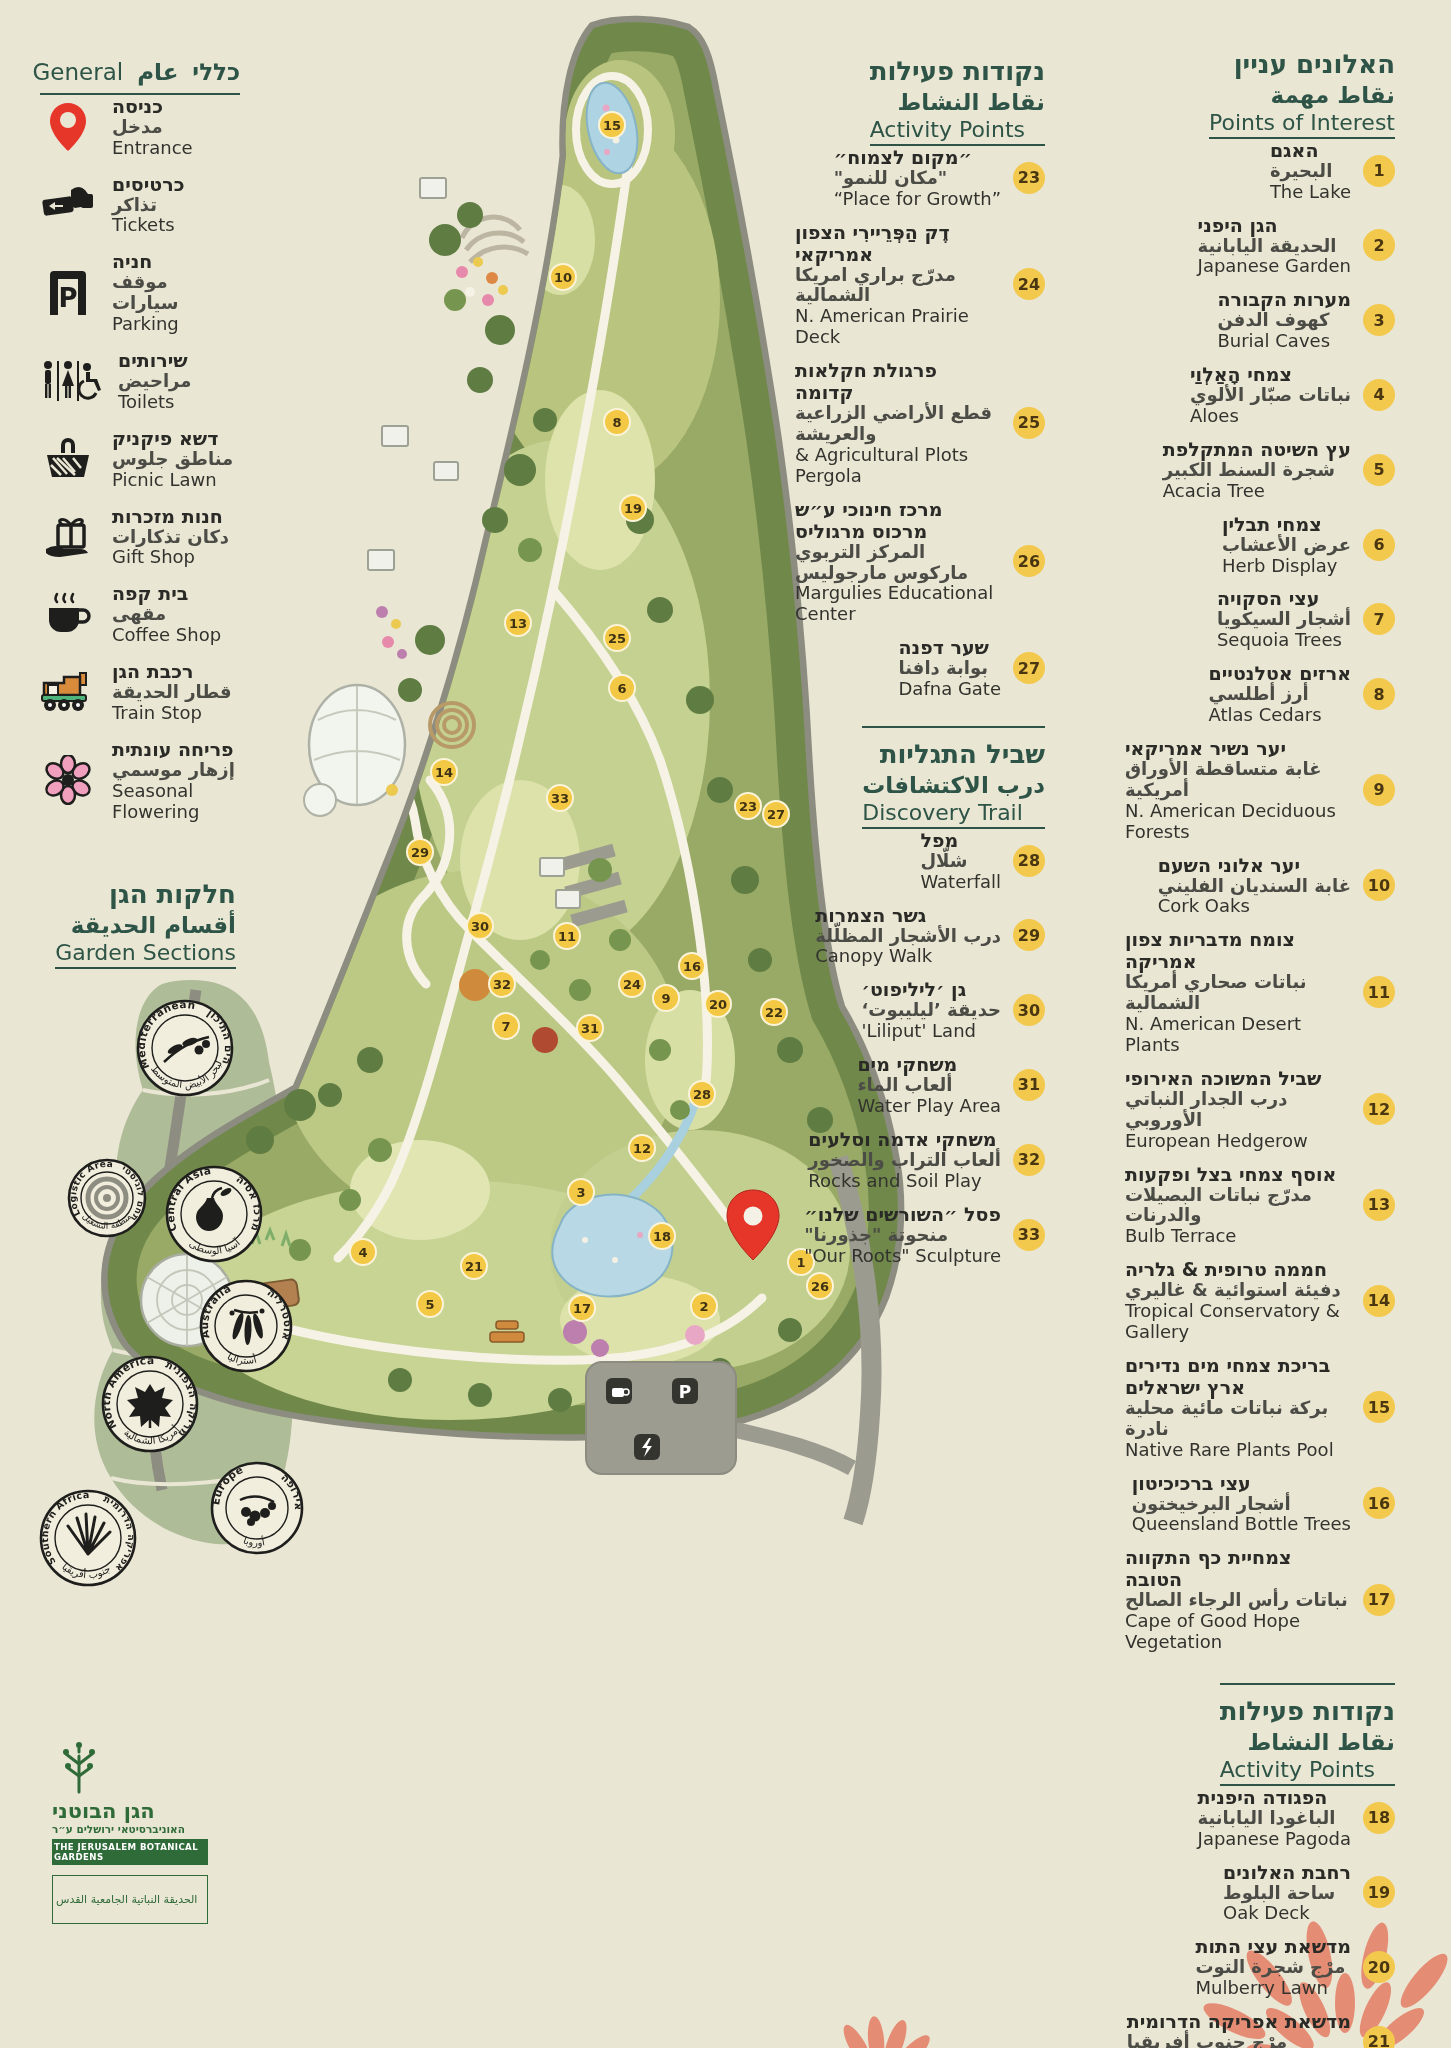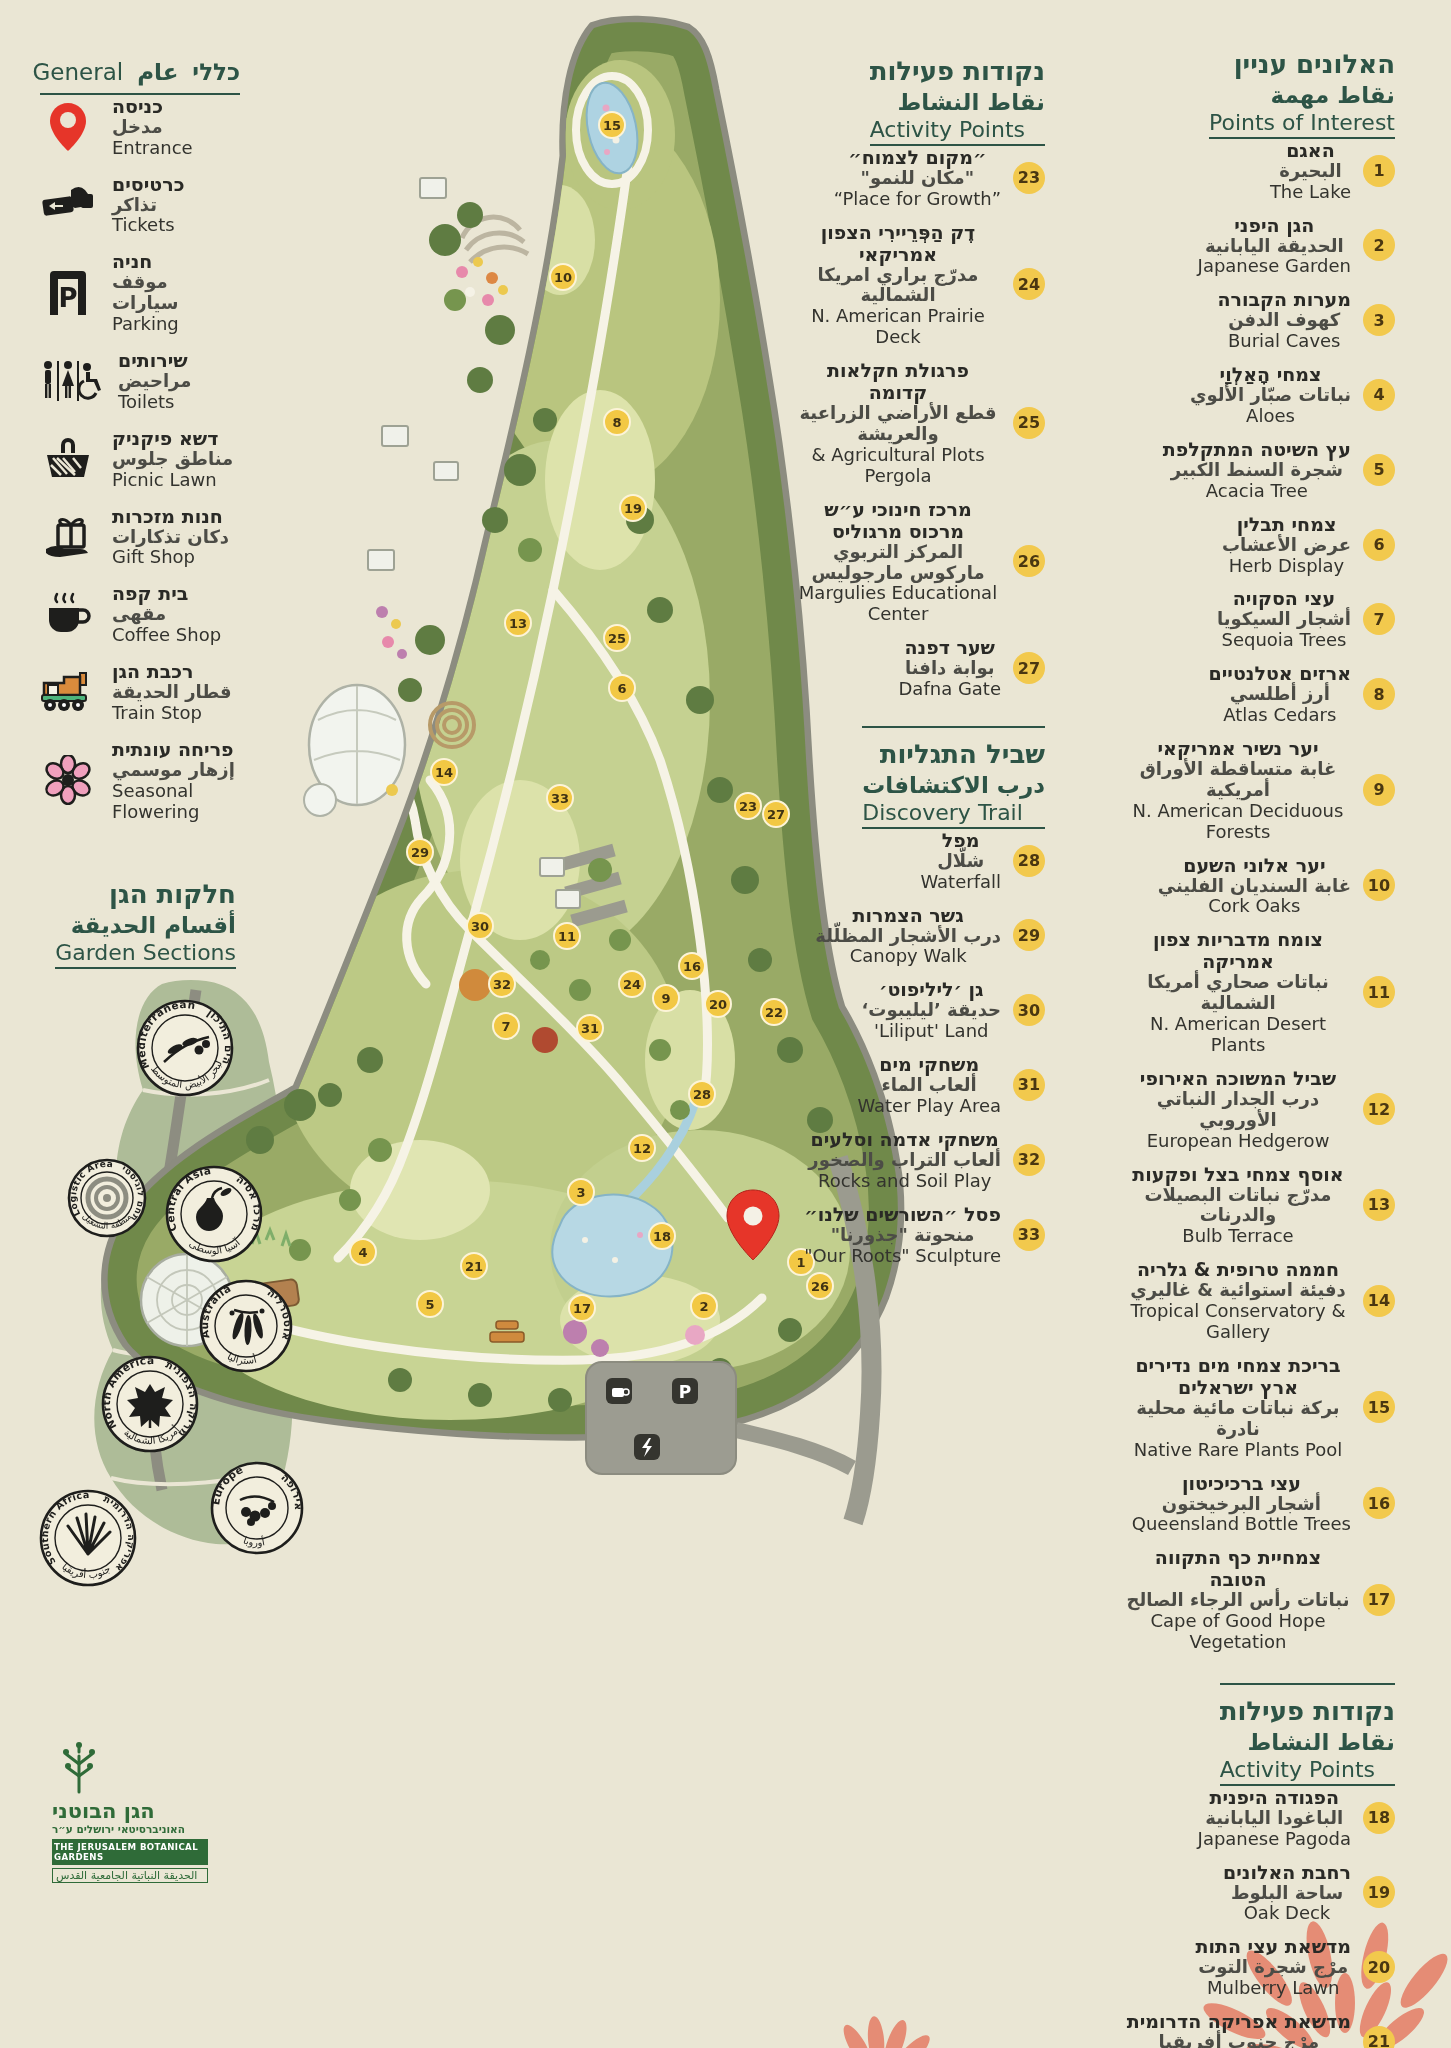--- a/index.html
+++ b/index.html
@@ -11,21 +11,21 @@
   
   .hdr-box{width:fit-content;margin-left:auto;border-bottom:2px solid #2d5446;}
   .hdr-box.topline{border-top:2px solid #2d5446;padding-top:10px;}
   .h-he{font-size:26px;font-weight:bold;color:#2d5446;direction:rtl;line-height:1.25;}
   .h-ar{font-size:23px;font-weight:bold;color:#2d5446;direction:rtl;line-height:1.25;}
   .h-en{font-size:22px;font-weight:normal;color:#2d5446;line-height:1.25;}
 
   
   .list{margin-top:0;}
   .leg-row{display:flex;justify-content:flex-end;align-items:center;gap:12px;margin-bottom:11px;}
-  .leg-text{text-align:center;}
+  .leg-text{text-align:left;}
   .t-he{font-size:19px;font-weight:bold;color:#2a2a26;direction:rtl;line-height:1.16;}
   .t-ar{font-size:18px;color:#4c4c46;direction:rtl;line-height:1.16;font-weight:bold;}
   .t-en{font-size:18px;color:#33332e;line-height:1.16;}
   .num-badge{flex:0 0 auto;width:32px;height:32px;border-radius:50%;background:#f2c94d;color:#4a3711;
     font-size:16px;font-weight:bold;display:flex;align-items:center;justify-content:center;}
 
   
   .gen-header{direction:rtl;display:flex;gap:14px;align-items:baseline;border-bottom:2px solid #2d5446;
     padding-bottom:6px;}
   .gen-header .h-he,.gen-header .h-ar,.gen-header .h-en{font-size:23px;}
@@ -37,21 +37,21 @@
   
   #sections-header{left:30px;top:878px;width:206px;}
   #sections-header .hdr-box{margin-left:auto;}
 
   
   #logo{left:52px;top:1742px;width:156px;text-align:left;z-index:3;}
   .logo-he{font-size:21px;font-weight:bold;color:#2f6b38;direction:rtl;line-height:1.1;margin-top:2px;}
   .logo-he-sub{font-size:10.5px;font-weight:bold;color:#2f6b38;direction:rtl;line-height:1.2;}
   .logo-en{background:#2f6b38;color:#fff;font-size:8.6px;font-weight:bold;letter-spacing:.4px;
     padding:3px 2px;margin-top:3px;}
-  .logo-ar{font-size:11px;color:#2f6b38;direction:rtl;border:1px solid #2f6b38;padding:0 3px;margin-top:3px;}
+  .logo-ar{font-size:11px;color:#2f6b38;direction:rtl;border:1px solid #2f6b38;padding:17px 3px;margin-top:10px;}
 
   
   .badge-bg{fill:#f2eedd;stroke:#1e1e1c;stroke-width:2.6;}
   .badge-inner{fill:none;stroke:#1e1e1c;stroke-width:1.4;}
   .badge-arc{font-size:10.5px;font-weight:bold;fill:#1e1e1c;letter-spacing:.4px;}
   .badge-arc-ar{font-size:10px;fill:#1e1e1c;}
   .marker-dot{fill:#f2c844;stroke:#fcf4d8;stroke-width:2;}
   .marker-num{font-size:13px;font-weight:bold;fill:#3f3213;text-anchor:middle;}
   .map-p{font-size:17px;font-weight:bold;fill:#ffffff;text-anchor:middle;}
 </style>

